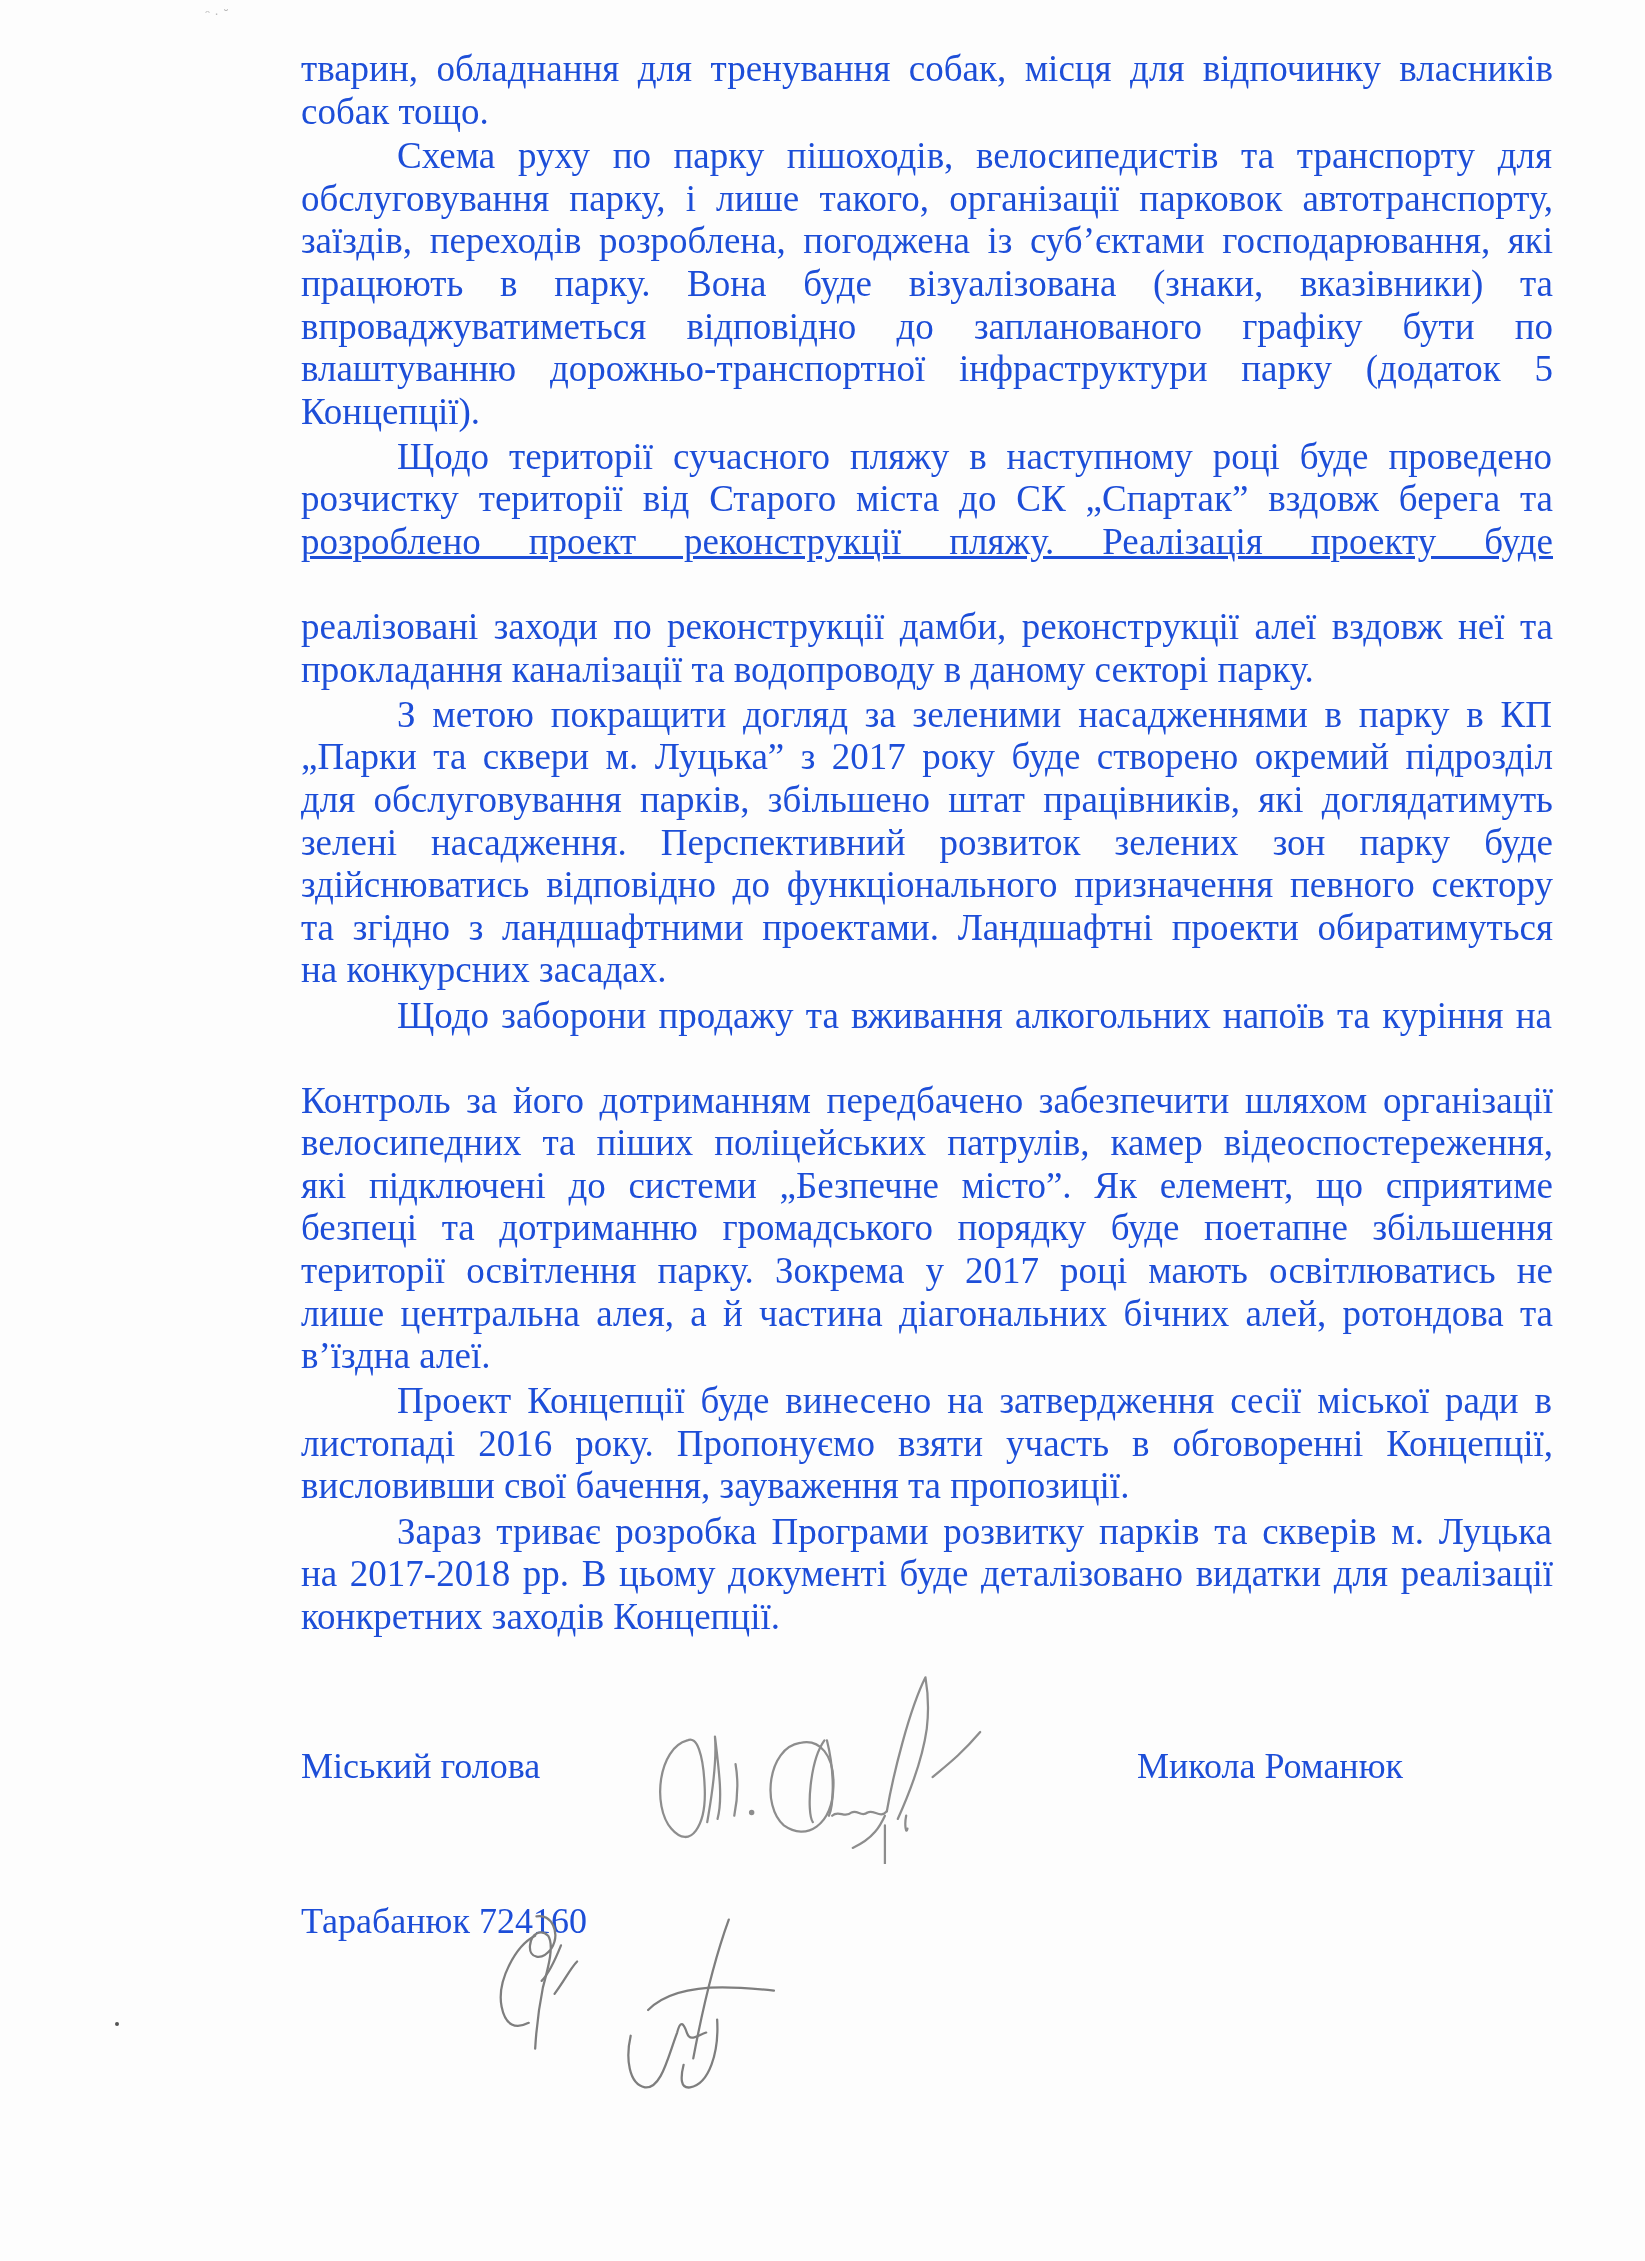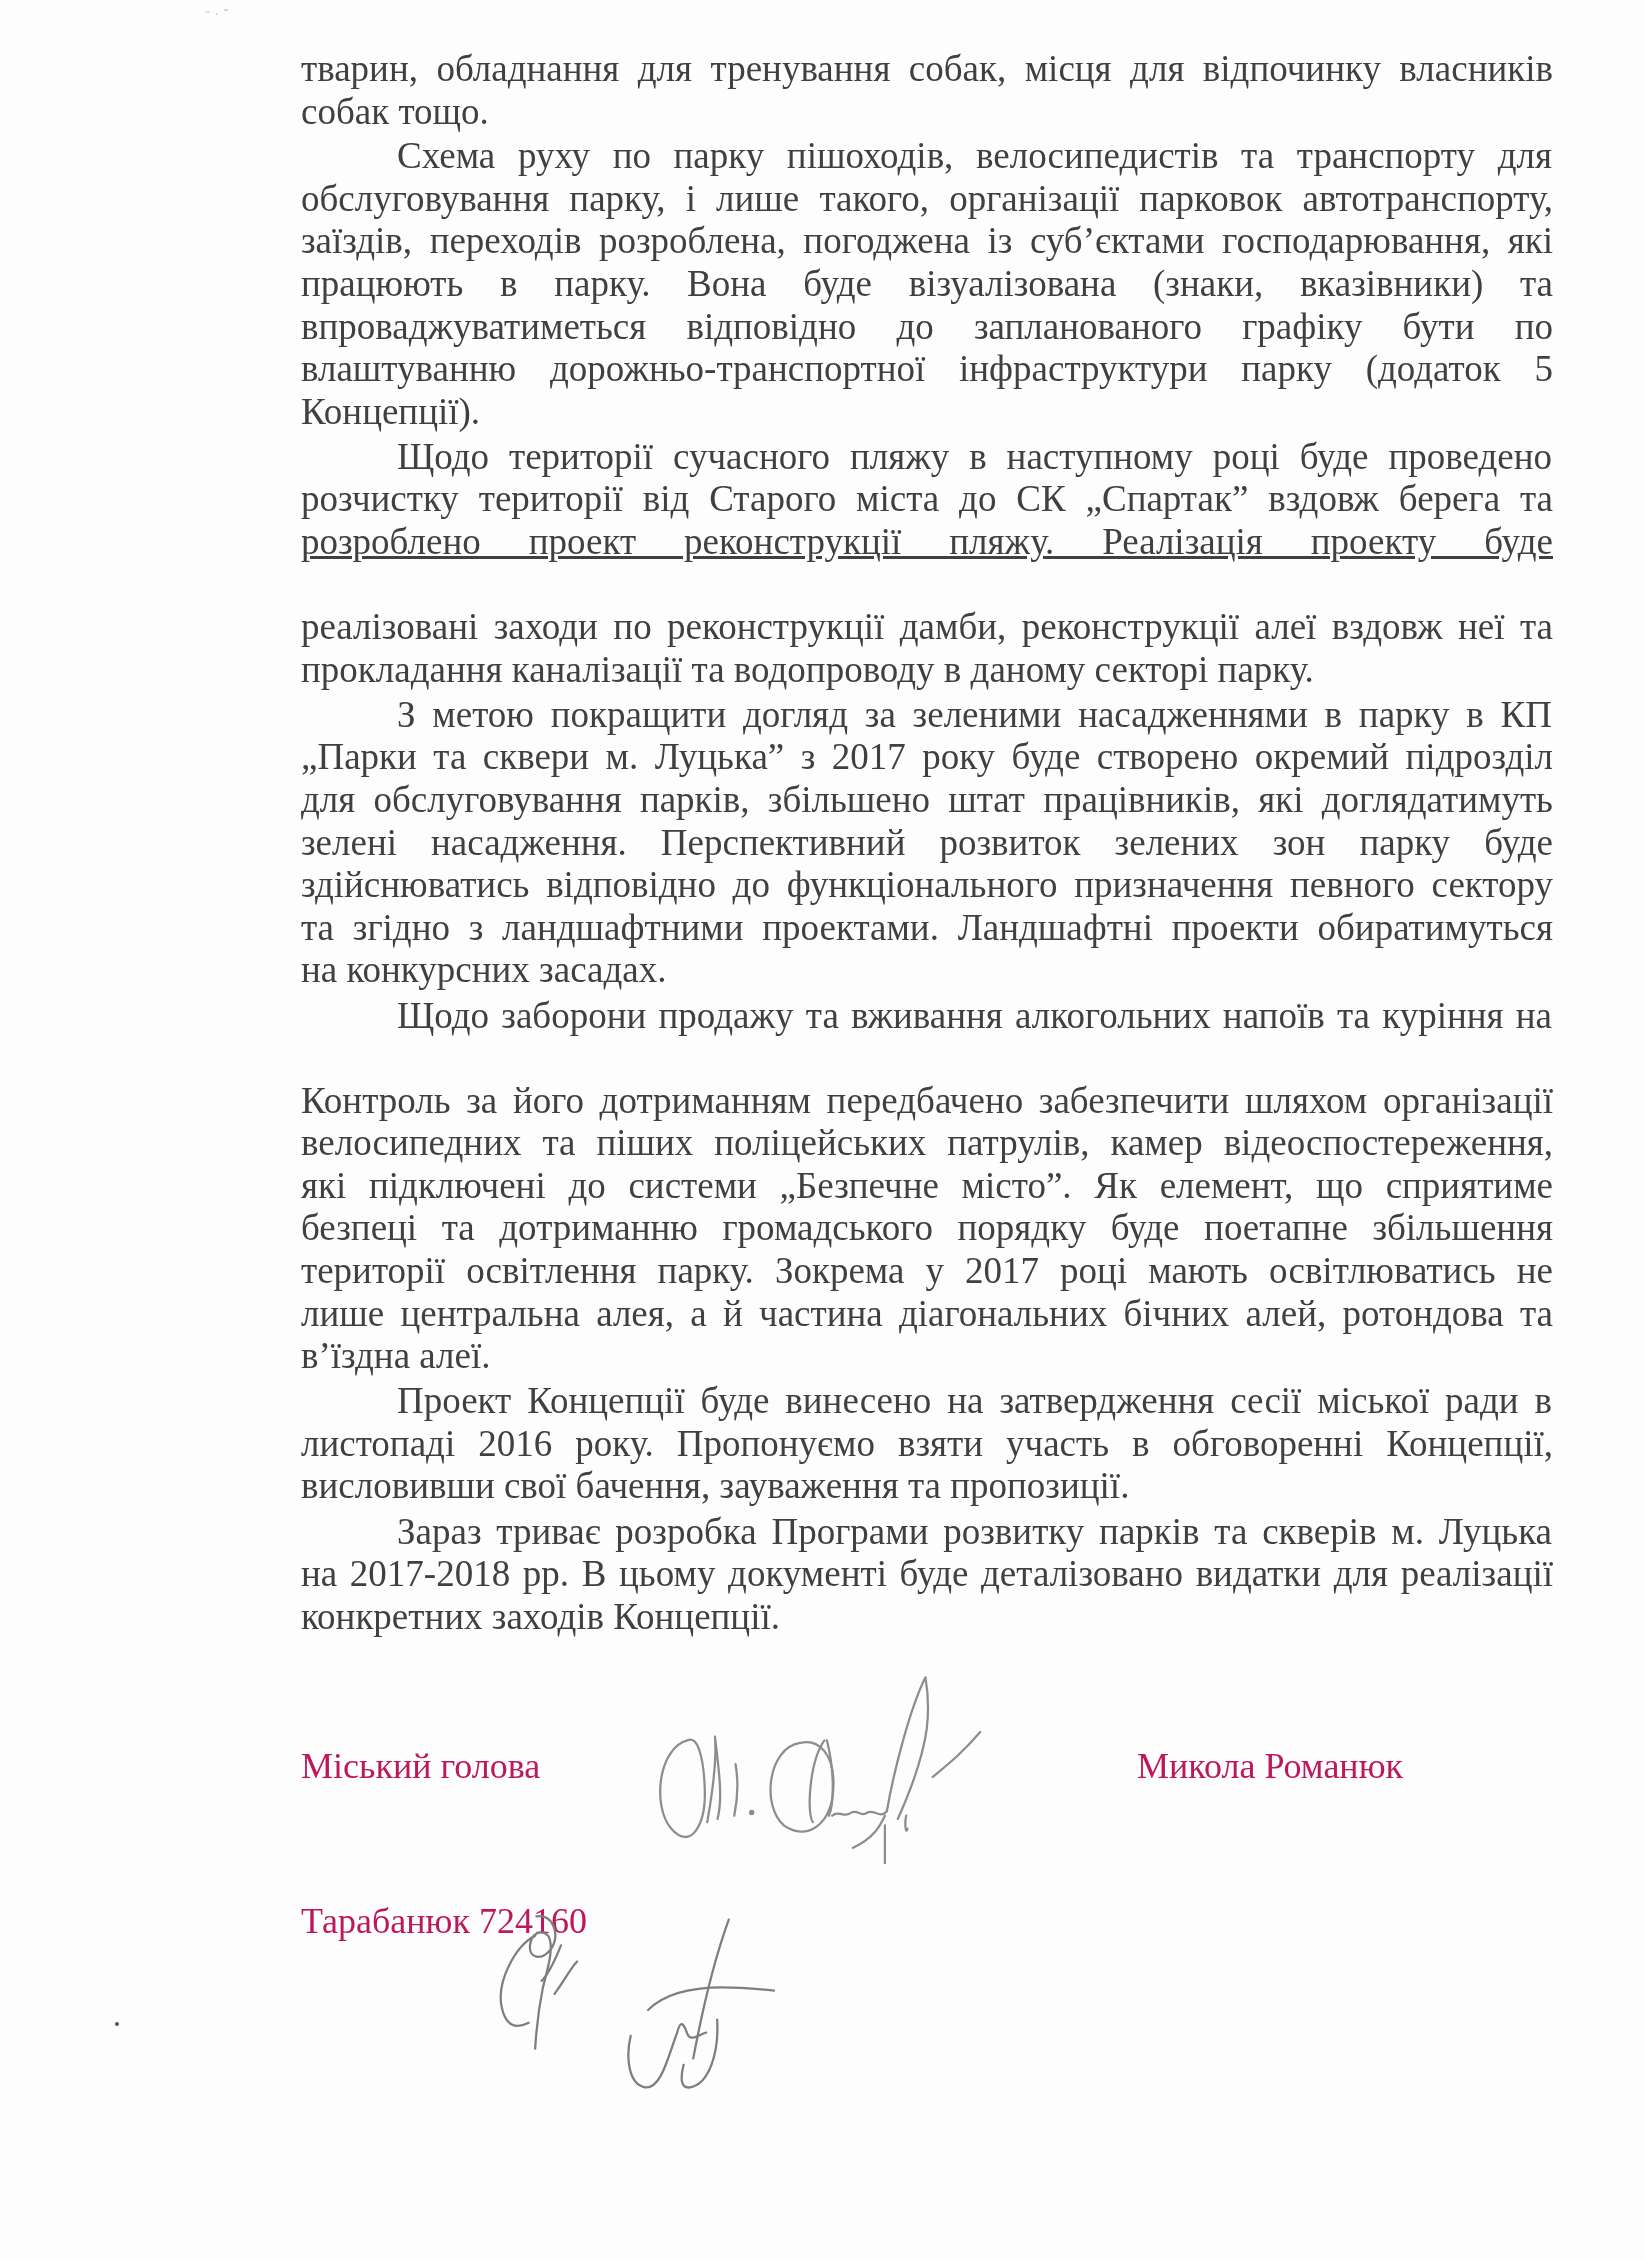--- a/index.html
+++ b/index.html
@@ -6,34 +6,34 @@
   body { width: 1645px; height: 2261px; position: relative; overflow: hidden; }
   .page { position: absolute; left: 0; top: 0; width: 1645px; height: 2261px; background: #fdfdfd; }
   .line {
     position: absolute;
     left: 301px;
     width: 1252px;
     height: 43px;
     font-family: "Liberation Serif", "DejaVu Serif", serif;
     font-size: 37px;
     line-height: 43px;
-    color: #404040;
+    color: #1d4ed8;
     white-space: nowrap;
     text-align: justify;
     text-align-last: justify;
     letter-spacing: 0;
   }
   .line.last { text-align: left; text-align-last: left; }
   .line.indent { left: 397px; width: 1155px; }
   .sig-text {
     position: absolute;
     font-family: "Liberation Serif", "DejaVu Serif", serif;
     font-size: 36px;
     line-height: 43px;
-    color: #be185d;
+    color: #1d4ed8;
     white-space: nowrap;
   }
   .signature { position: absolute; }
   .mark { position: absolute; background: #555; border-radius: 50%; }
   .speck { position: absolute; color: #bbb; font-family: "DejaVu Sans", sans-serif; font-size: 13px; }
 </style>
 </head>
 <body>
 
 <div class="page">

